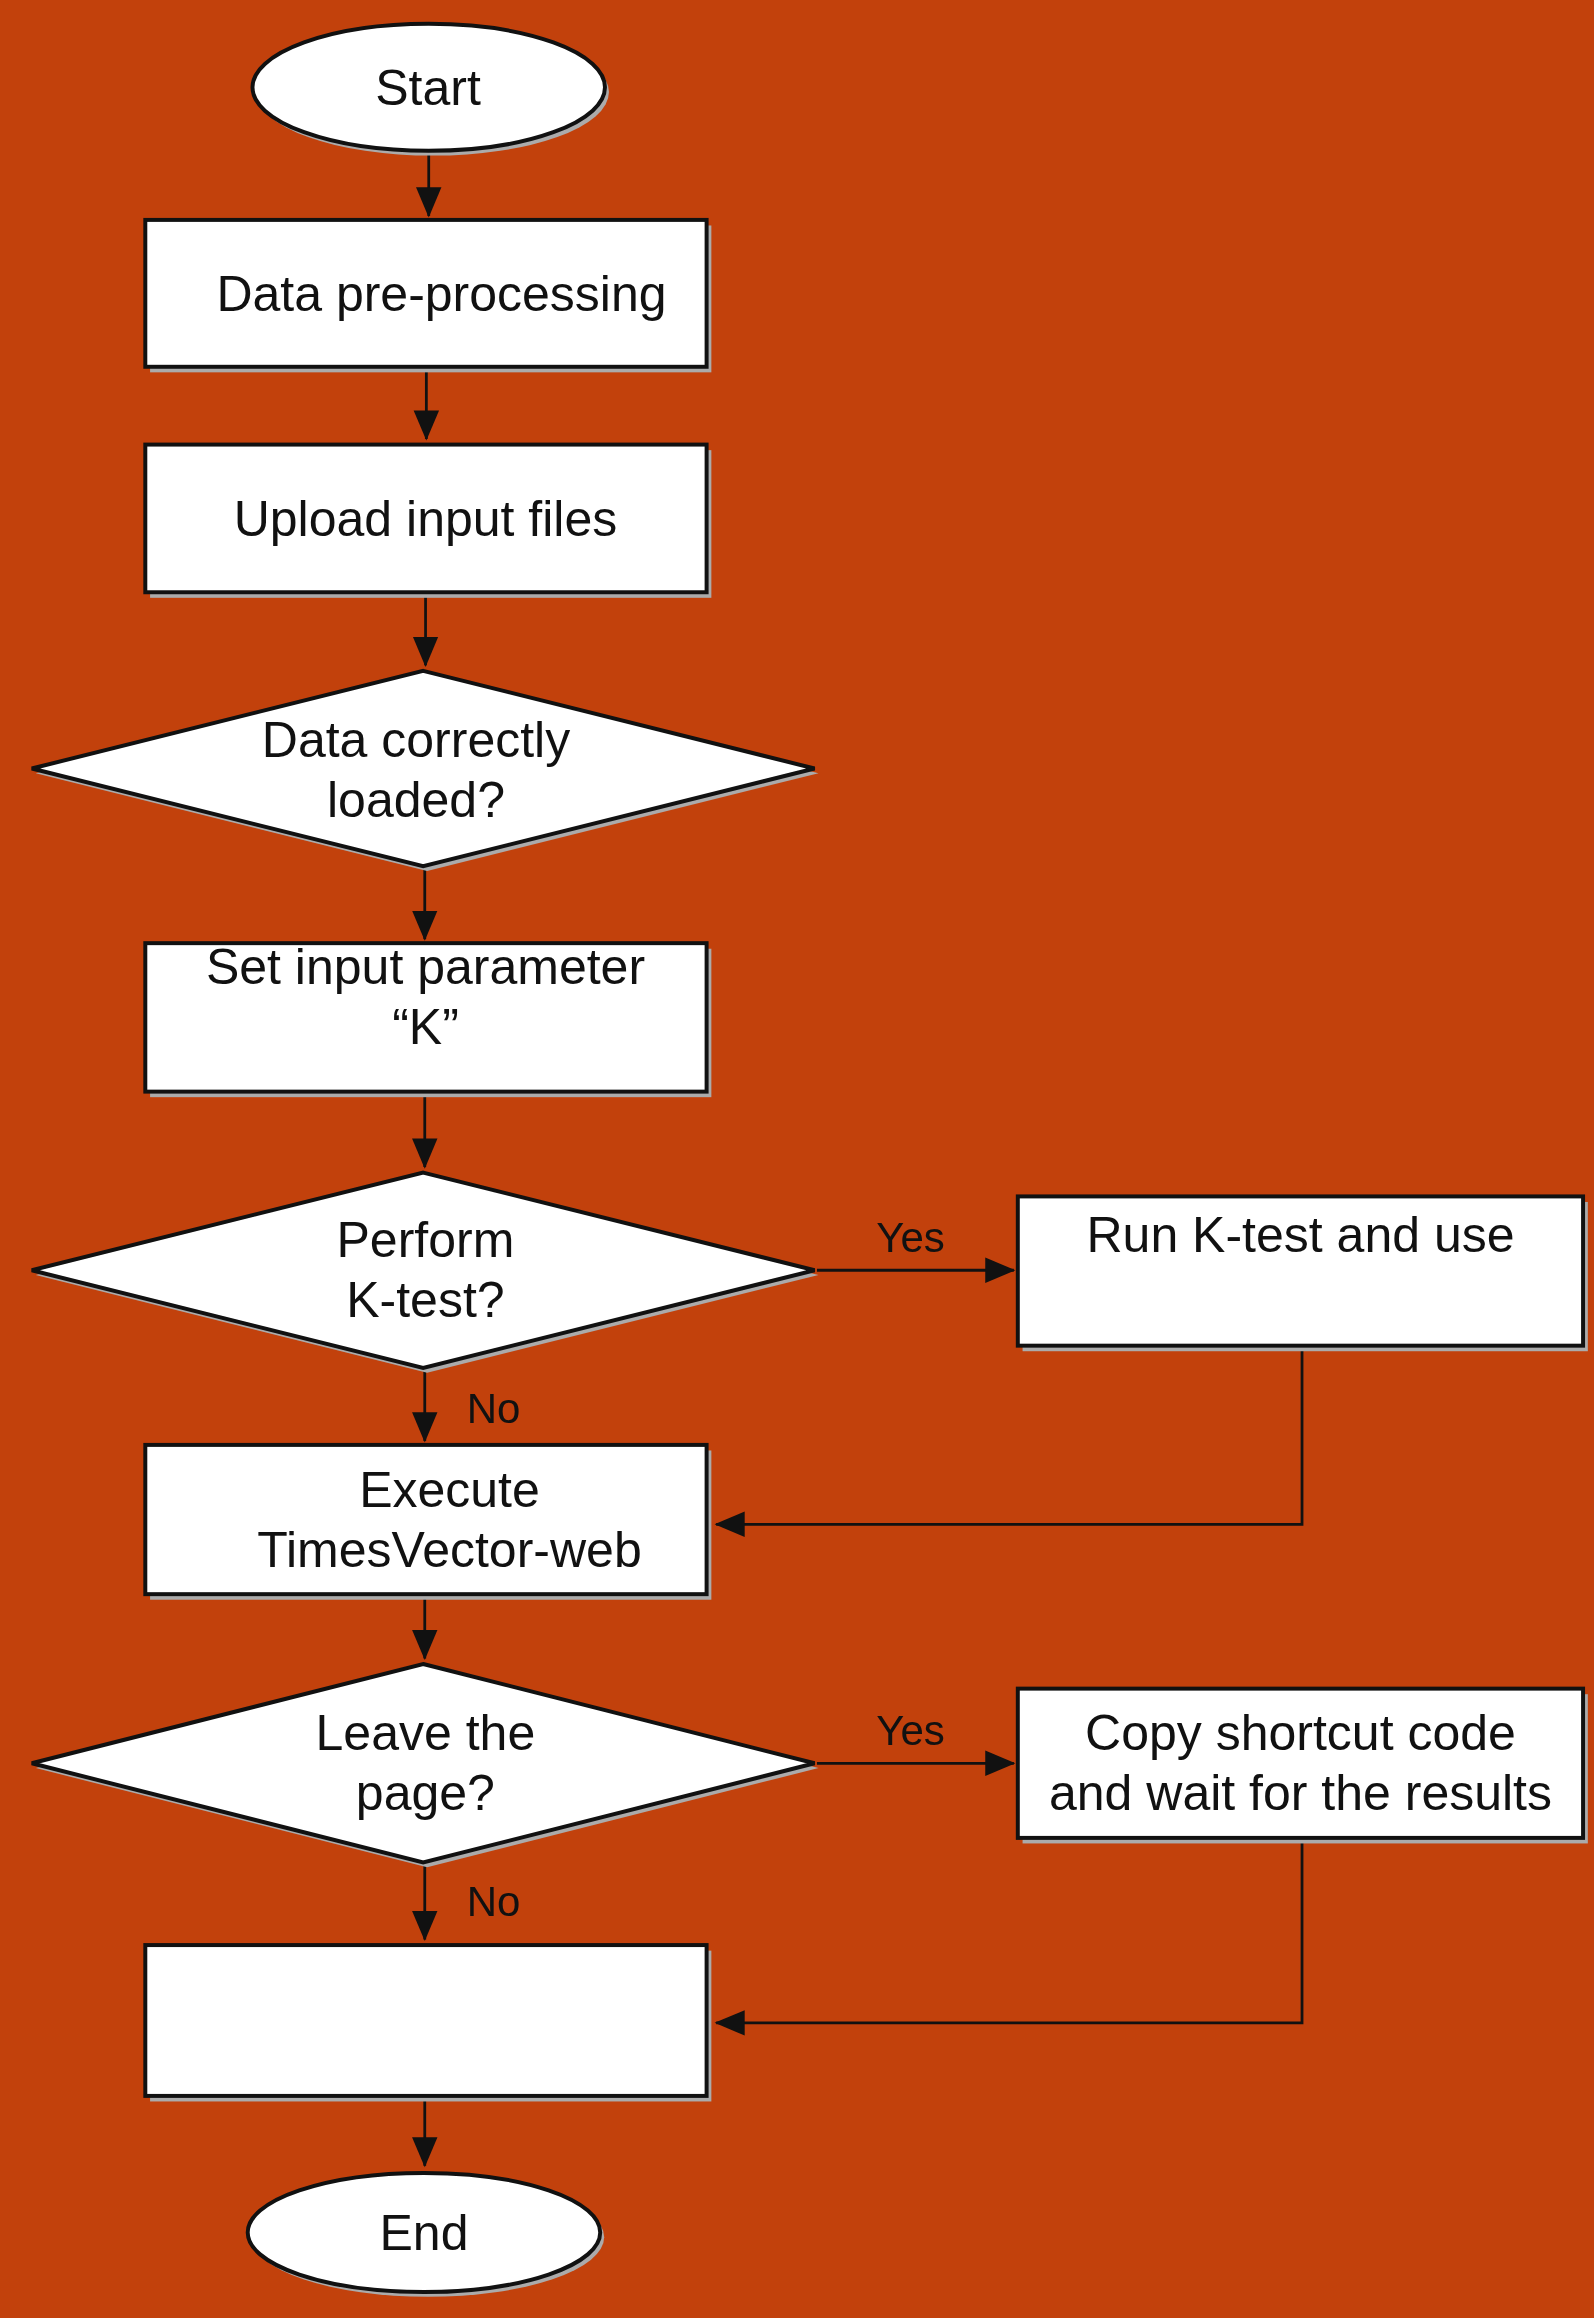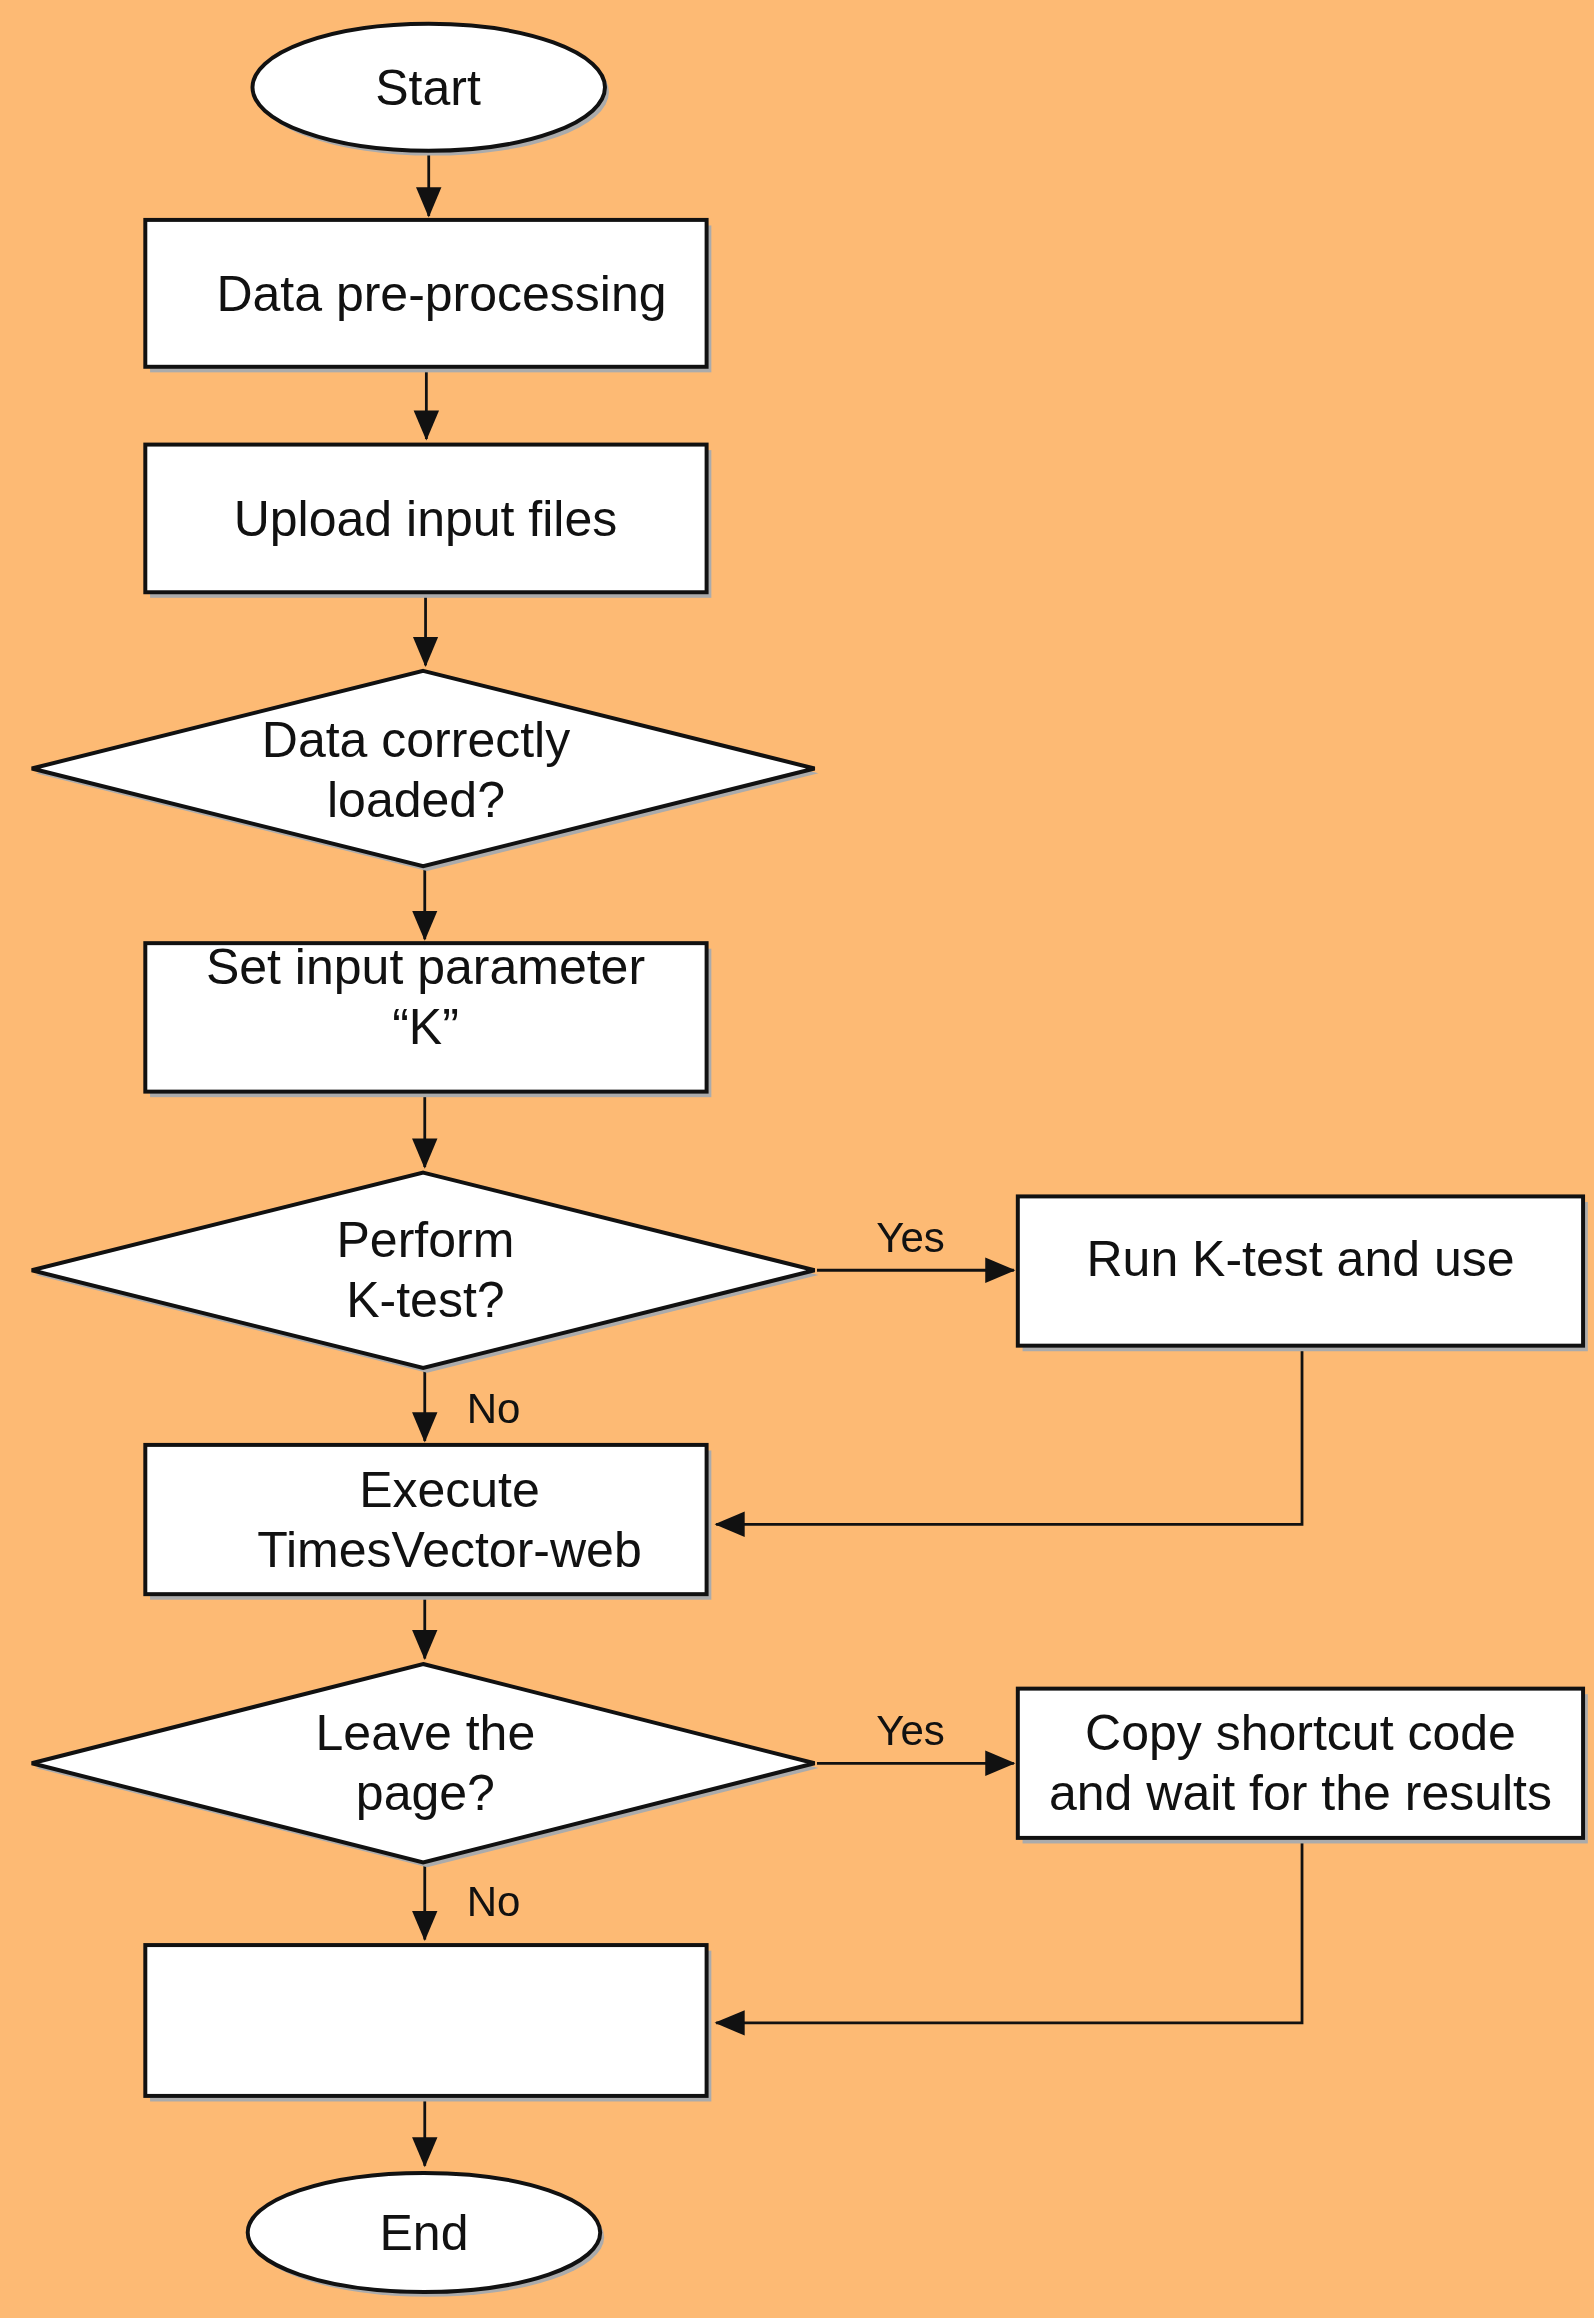--- a/index.html
+++ b/index.html
@@ -4,21 +4,21 @@
 <style>
   html, body {
     margin: 0;
     padding: 0;
     background: #ffffff;
   }
   .canvas {
     position: relative;
     width: 1595px;
     height: 2319px;
-    background: #fdba74;
+    background: #c2410c;
     font-family: "Liberation Sans", sans-serif;
     color: #111111;
     overflow: hidden;
   }
   svg.chart-layer {
     position: absolute;
     left: 0;
     top: 0;
     width: 1595px;
     height: 2319px;
@@ -130,21 +130,21 @@
   <div class="label" style="left:145px; top:923px; width:561px; height:148px;">
     <span>Set input parameter</span>
     <span>“K”</span>
   </div>
 
   <div class="label" style="left:25.4px; top:1184px; width:800px; height:171px;">
     <span>Perform</span>
     <span>K-test?</span>
   </div>
 
-  <div class="label" style="left:1018px; top:1184px; width:565px; height:149px;">
+  <div class="label" style="left:1018px; top:1160px; width:565px; height:149px;">
     <span>Run K-test and use</span>
   </div>
 
   <div class="label" style="left:145px; top:1445px; width:561px; height:149px;padding-left:24px;">
     <span>Execute</span>
     <span>TimesVector-web</span>
   </div>
 
   <div class="label" style="left:25.4px; top:1677px; width:800px; height:171px;">
     <span>Leave the</span>

